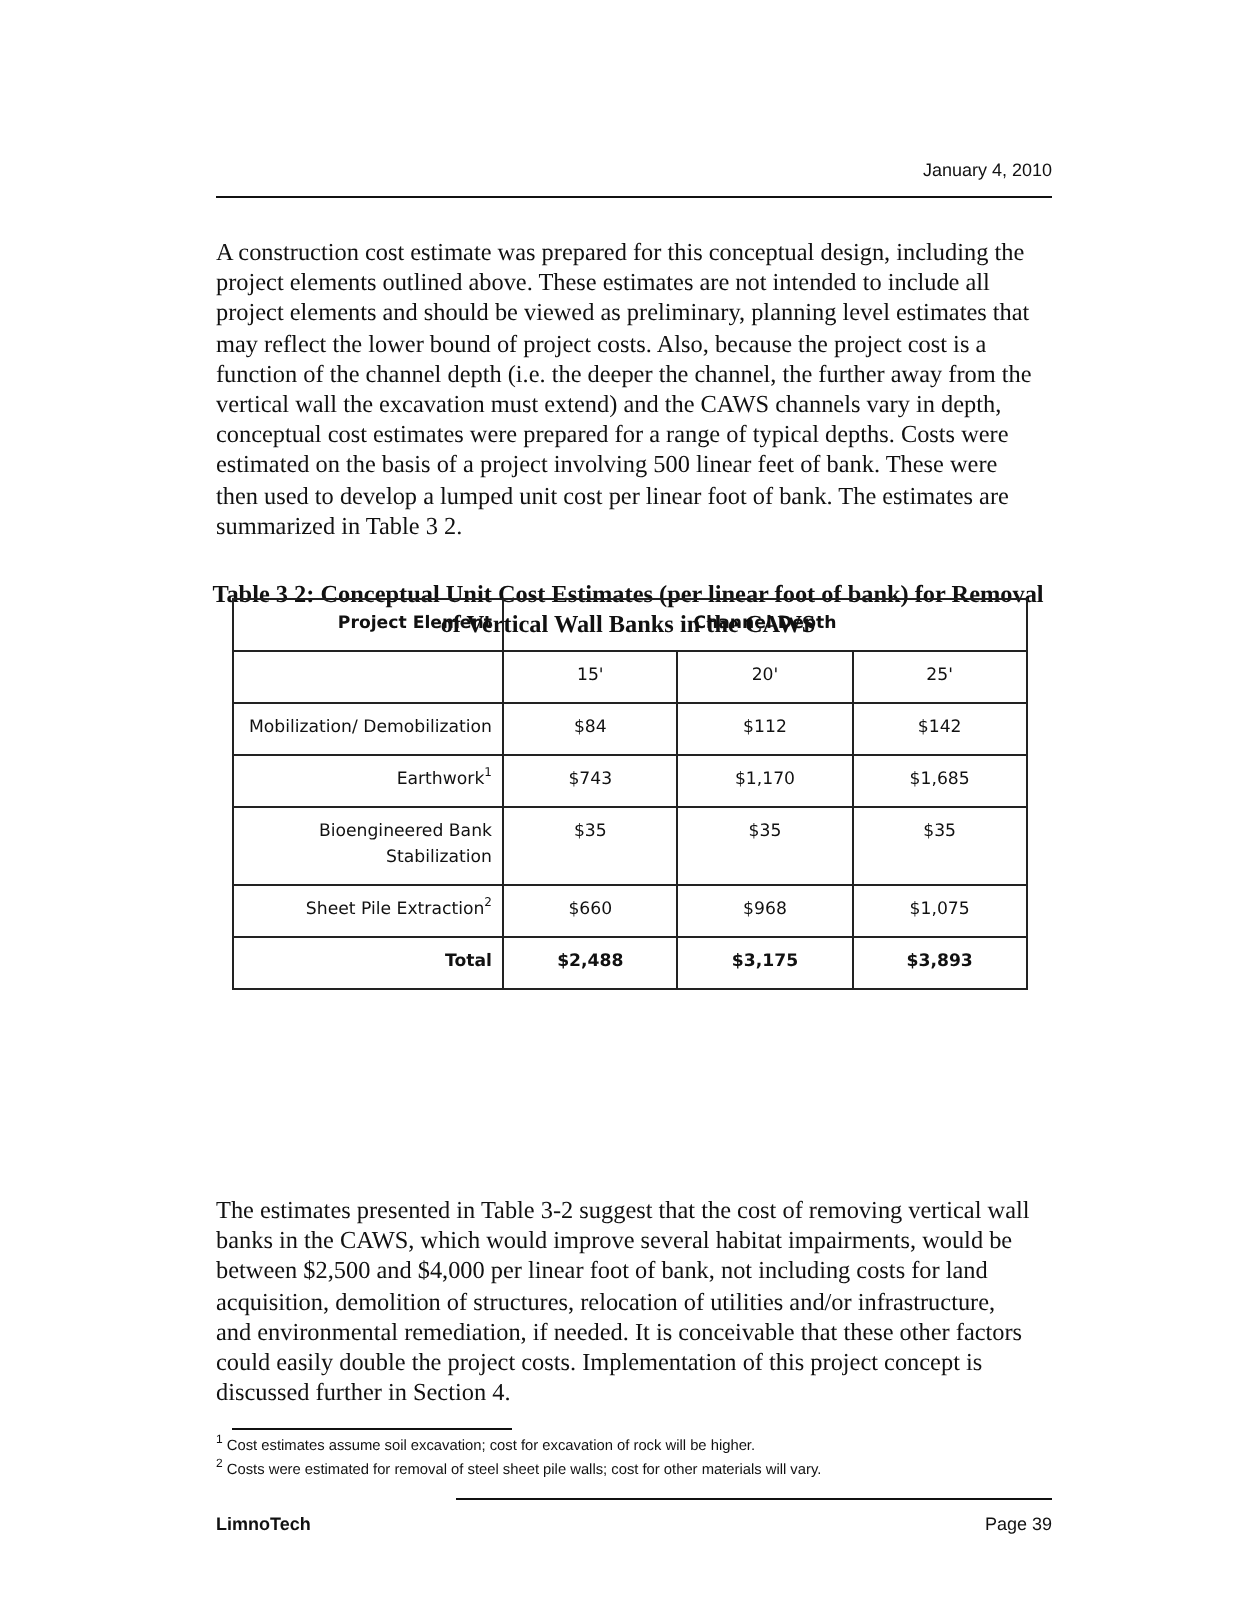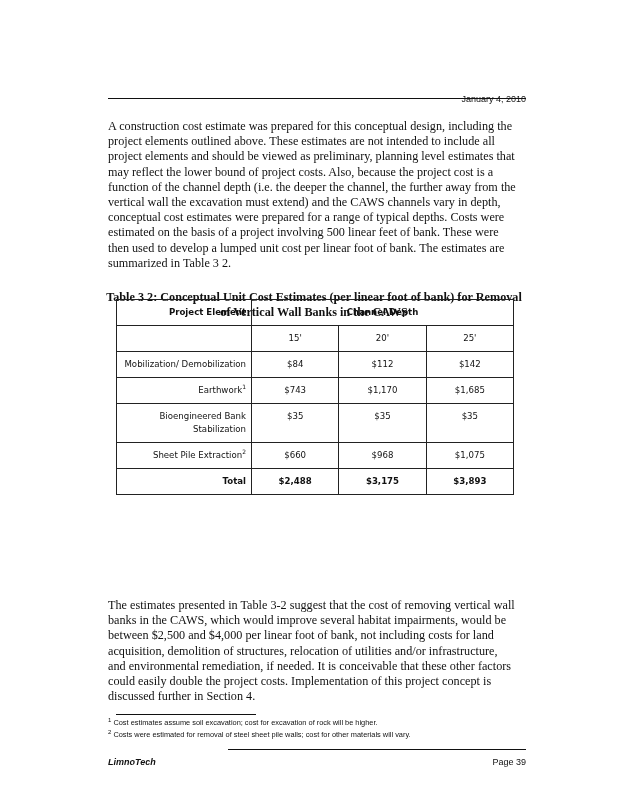--- a/index.html
+++ b/index.html
@@ -1,35 +1,35 @@
 <!DOCTYPE html>
 <html><head>
 <meta charset="utf-8">
 <style>
   html, body { margin: 0; padding: 0; background: #ffffff; }
   body { width: 619px; height: 800px; position: relative; overflow: hidden; color: #111; }
   .header { position: absolute; left: 108px; top: 76px; width: 418px; font-family: "Liberation Sans", sans-serif; font-style: italic; font-size: 9px; line-height: 11px; }
-  .header .date { position: absolute; right: 0; top: 18px; font-style: normal; text-align: right; }
+  .header .date { position: absolute; right: 0; top: 4px; font-style: normal; text-align: right; }
   .header .rule { position: absolute; left: 0; top: 22px; width: 418px; border-top: 1px solid #111; }
   .body-text { position: absolute; left: 108px; width: 410px; font-family: Liberation Serif, serif; font-size: 12.2px; line-height: 15.2px; }
   #para1 { top: 119px; }
   #para2 { top: 598px; }
   .table-title { position: absolute; left: 104px; width: 420px; top: 263px; text-align: center; font-family: "Liberation Serif", serif; font-weight: bold; font-size: 12.2px; line-height: 15px; margin-top: 27px; }
   table.cost { position: absolute; left: 116px; top: 299px; width: 398px; border-collapse: collapse; font-family: "DejaVu Sans", sans-serif; font-size: 8.6px; }
   table.cost td { border: 1px solid #222; padding: 6px 5px; vertical-align: top; line-height: 13px; text-align: right; }
   table.cost td.num { text-align: center; }
   table.cost td.label { width: 124px; }
   table.cost tr.head td { font-weight: bold; }
   table.cost tr.total td { font-weight: bold; }
   table.cost tr.subhead td { border-top: 1px solid #222; }
   sup { font-size: 6px; line-height: 0; }
   .fn-rule { position: absolute; left: 116px; top: 714px; width: 140px; border-top: 1px solid #111; }
   .footnotes { position: absolute; left: 108px; top: 717px; width: 420px; font-family: "Liberation Sans", sans-serif; font-size: 7.4px; line-height: 11.5px; }
   .footer { position: absolute; left: 108px; top: 757px; width: 418px; font-family: "Liberation Sans", sans-serif; font-size: 9px; }
-  .footer .brand { font-weight: bold; font-style: italic; }
+  .footer .brand { font-weight: bold; }
   .footer .page { position: absolute; right: 0; top: 0; }
   .footer .rule { position: absolute; left: 120px; top: -8px; width: 298px; border-top: 1px solid #111; }
 </style>
 </head>
 <body>
 
 <div class="header">
   <div class="date">January 4, 2010</div>
   <div class="rule"></div>
 </div>

